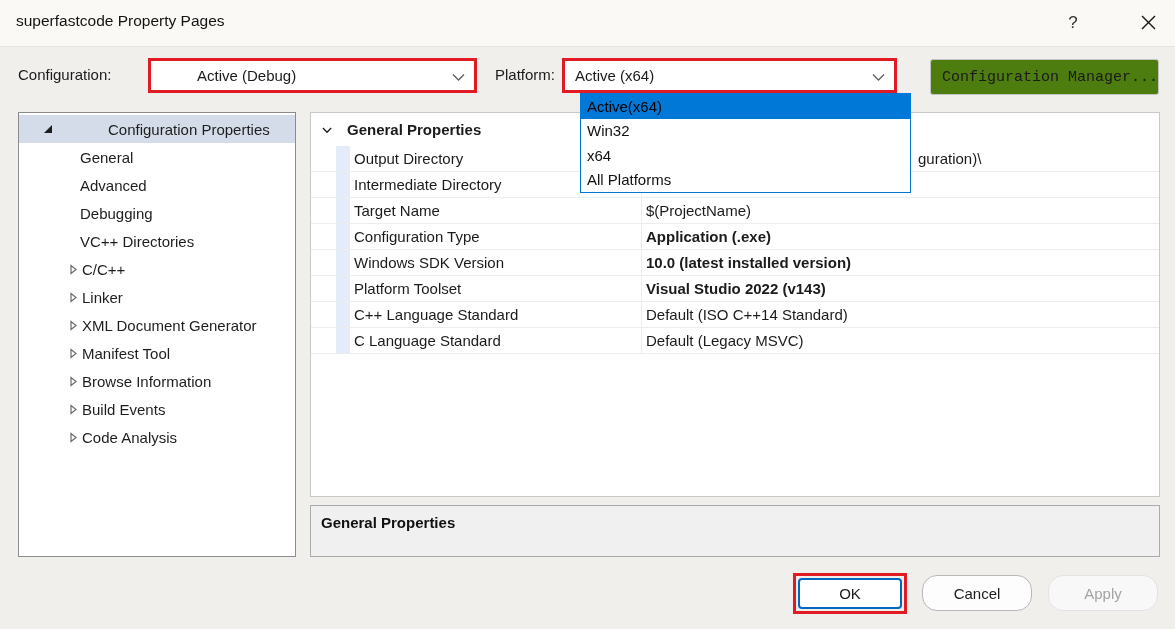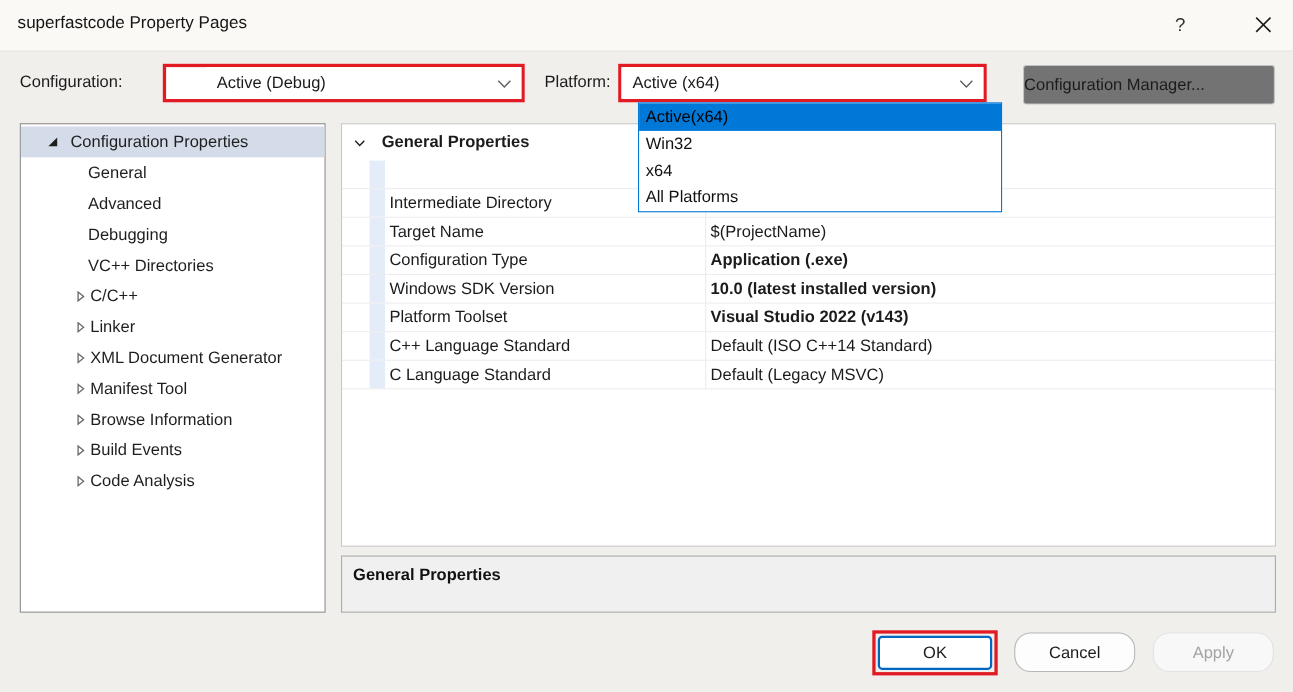--- a/index.html
+++ b/index.html
@@ -20,34 +20,34 @@
   
   .fld-label { position:absolute; top:66px; font-size:15px; color:#1b1b1b; }
   .lbl-config { left:18px; } .lbl-platform { left:495px; }
   .red-box { position:absolute; border:3px solid #e01b24; background:#fff; box-sizing:border-box; }
   .combo { width:100%; height:100%; display:flex; align-items:center; background:#fff;
            box-sizing:border-box; padding-left:10px; position:relative; cursor:default; }
   .combo .chev { position:absolute; right:9px; top:50%; transform:translateY(-50%); }
   .box-config { left:148px; top:58px; width:329px; height:35px;padding-left:36px; }
   .box-platform { left:562px; top:58px; width:335px; height:35px; }
   .btn-cfgmgr { position:absolute; left:930px; top:59px; width:227px; height:34px;
-                background:#737373; border:1px solid #c3c3c3; border-radius:3px;
-                font-size:15px; color:#1b1b1b; display:flex; align-items:center; justify-content:flex-start; }
+                background:#4d7c0f; border:1px solid #c3c3c3; border-radius:3px;
+                font-size:15px; color:#1b1b1b; display:flex; align-items:center; justify-content:flex-end;font-family:Liberation Mono, monospace; }
   
   .popup { position:absolute; left:580px; top:93px; width:331px; height:100px;
            background:#fff; border:1px solid #0078d7; box-sizing:border-box; z-index:20;
            display:flex; flex-direction:column; }
   .popup .item { flex:1; display:flex; align-items:center; padding-left:6px; color:#111; }
   .popup .item.sel { background:#0078d7; color:#000000; }
   
   .tree-panel { position:absolute; left:18px; top:112px; width:278px; height:445px;
                 background:#fff; border:1px solid #8c8c8c; box-sizing:border-box;
                 padding-top:2px; }
   .tree-row { height:28px; display:flex; align-items:center; color:#1e1e1e; }
-  .tree-row.selected { background:#d5dce9; }
+  .tree-row.selected { background:#d5dce9;gap:44px; }
   .tree-row.root { padding-left:23px; }
   .tree-row.child { padding-left:48px; }
   .tree-row.leaf { padding-left:61px; }
   .tree-glyph { width:12px; display:flex; align-items:center; justify-content:center; }
   .tree-row.root .tree-glyph { margin-right:10px; }
   .tree-row.child .tree-glyph { margin-right:3px; }
   
   .grid-panel { position:absolute; left:310px; top:112px; width:850px; height:385px;
                 background:#fff; border:1px solid #c8c8c8; box-sizing:border-box; }
   .grid-header { height:33px; display:flex; align-items:center; padding-left:10px; }
@@ -215,20 +215,21 @@
   <div class="grid-header">
     <svg width="12" height="12" viewBox="0 0 12 12">
       <polyline points="2,4 6,8.2 10.2,4" fill="none" stroke="#1e1e1e" stroke-width="1.3"></polyline>
     </svg>
     <span class="sec-label">General Properties</span>
   </div>
   <div class="prop-rows">
     <div class="col-sep"></div>
     <div class="prop-row">
       <span class="gutter"></span>
+      <span class="pname">Output Directory</span>
       <span class="pval clip">guration)\</span>
     </div>
     <div class="prop-row">
       <span class="gutter"></span>
       <span class="pname">Intermediate Directory</span>
       <span class="pval"></span>
     </div>
     <div class="prop-row">
       <span class="gutter"></span>
       <span class="pname">Target Name</span>

